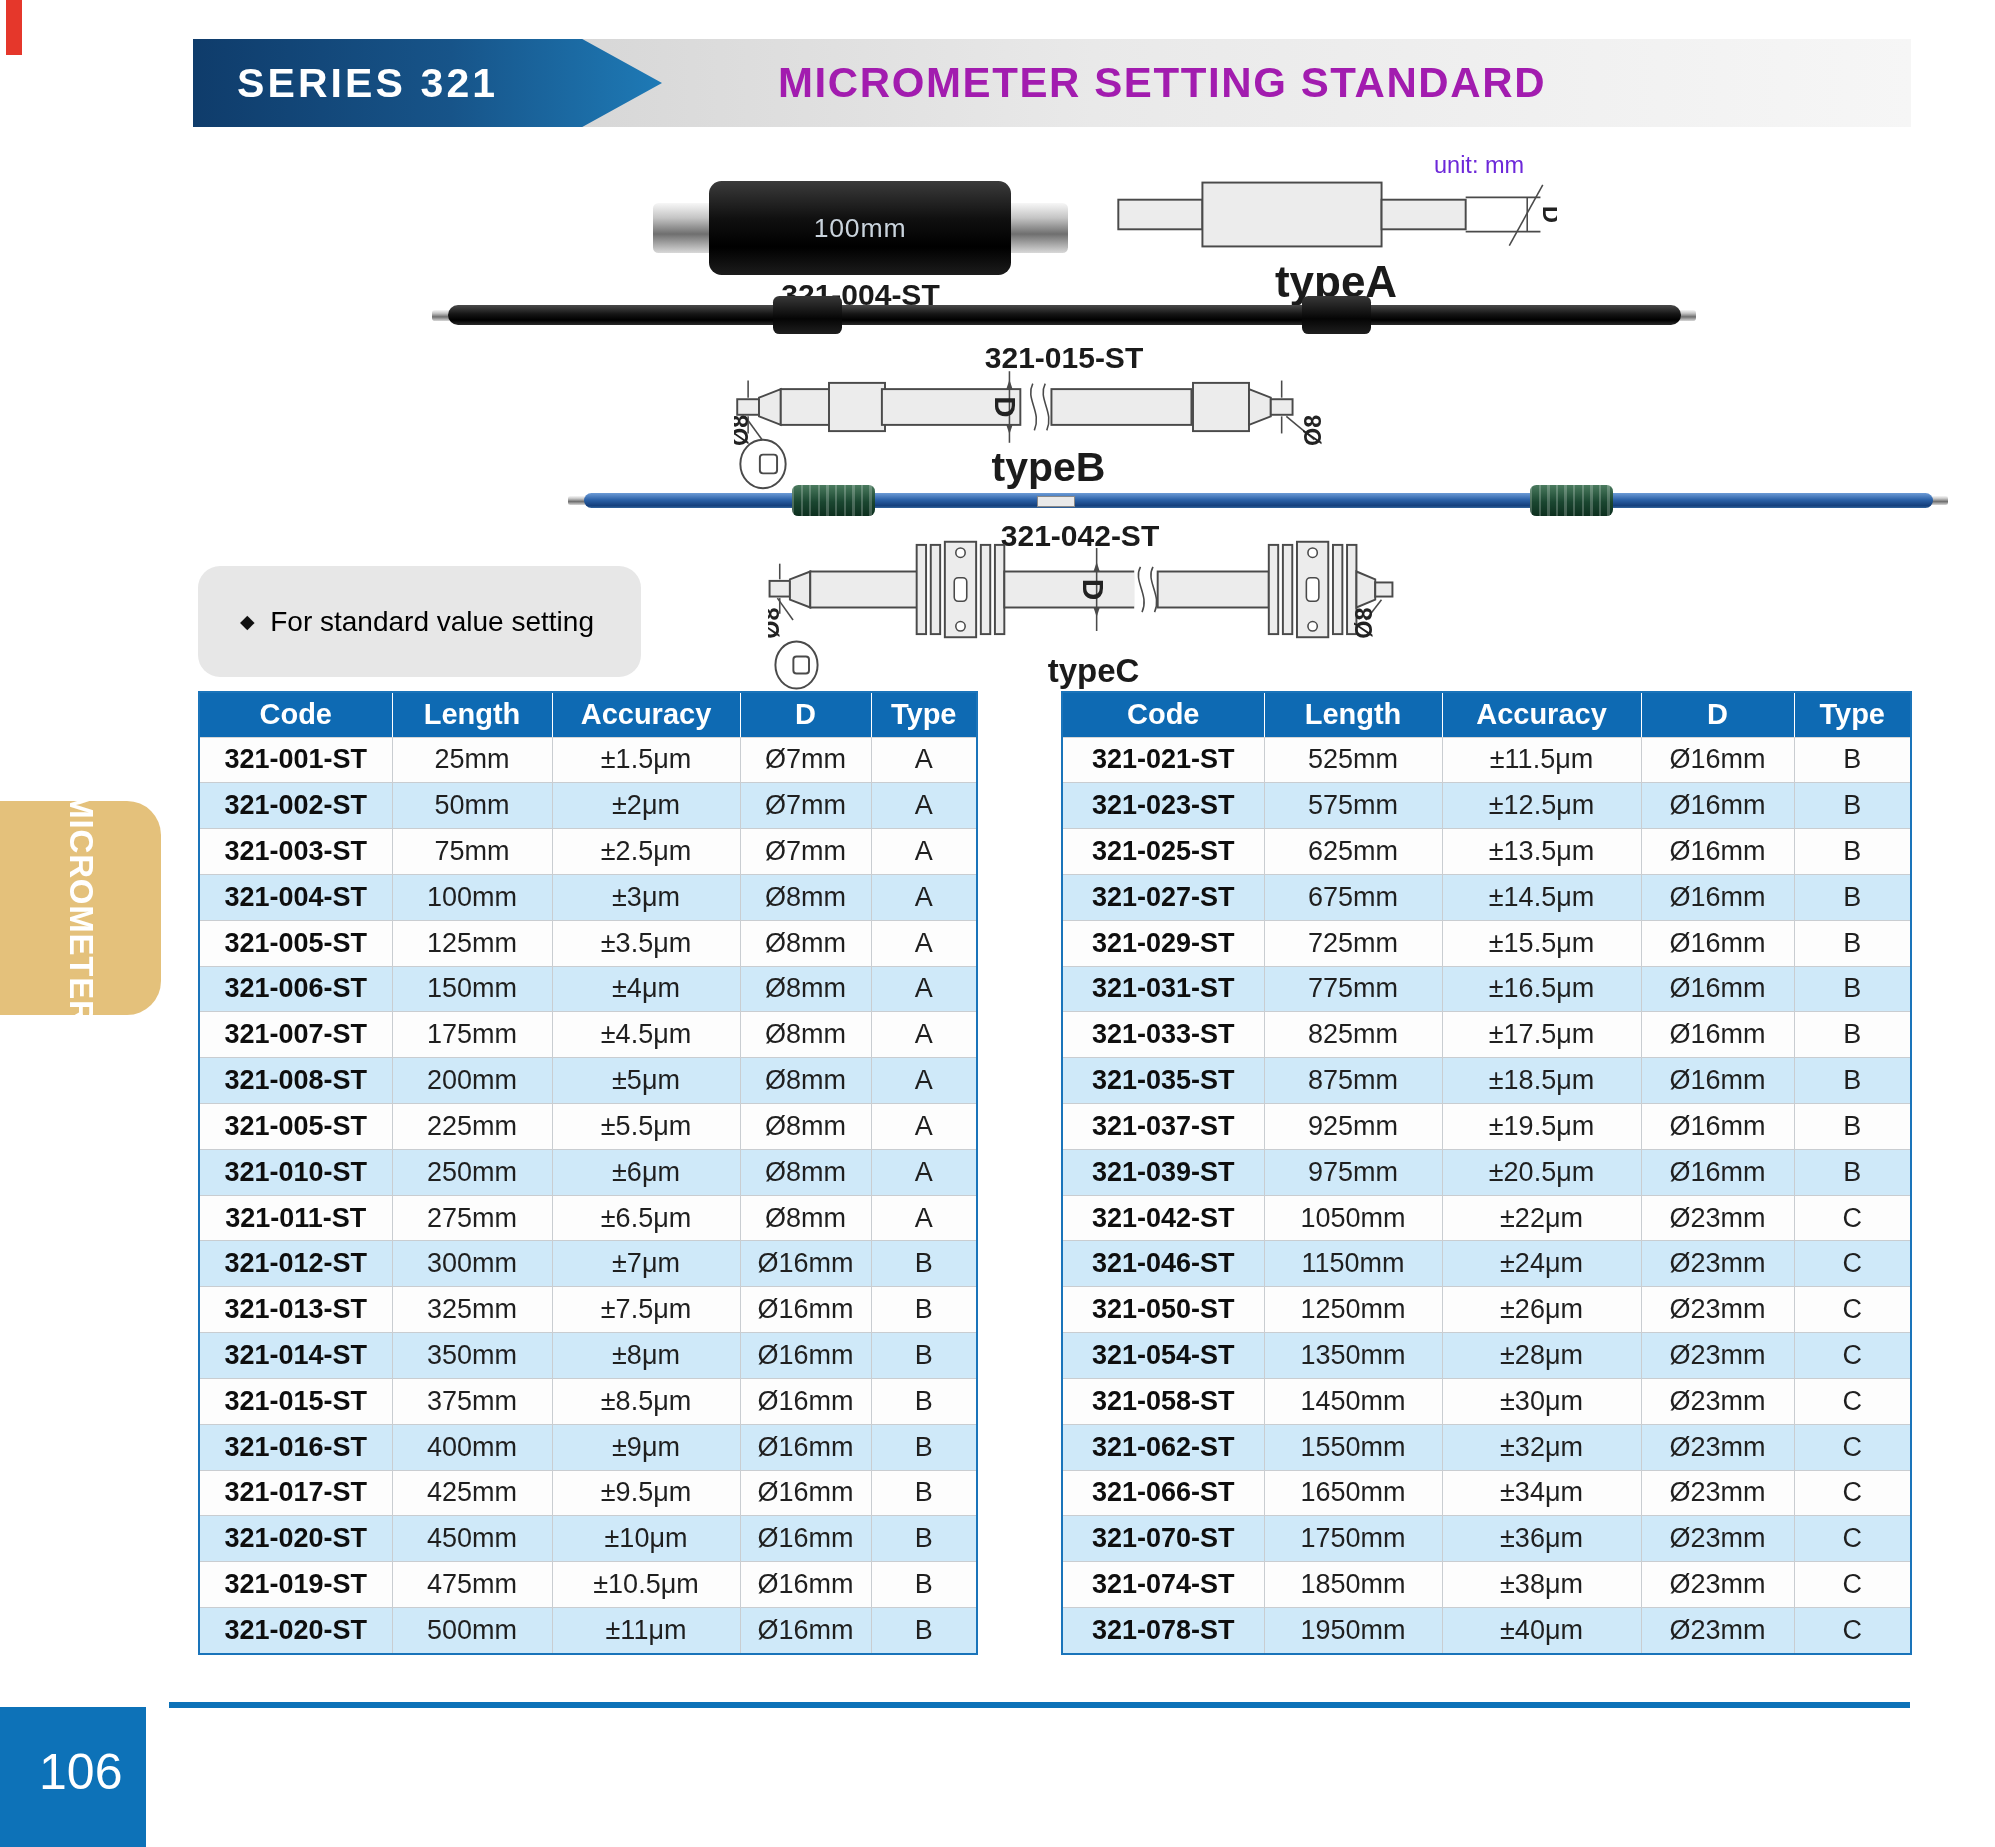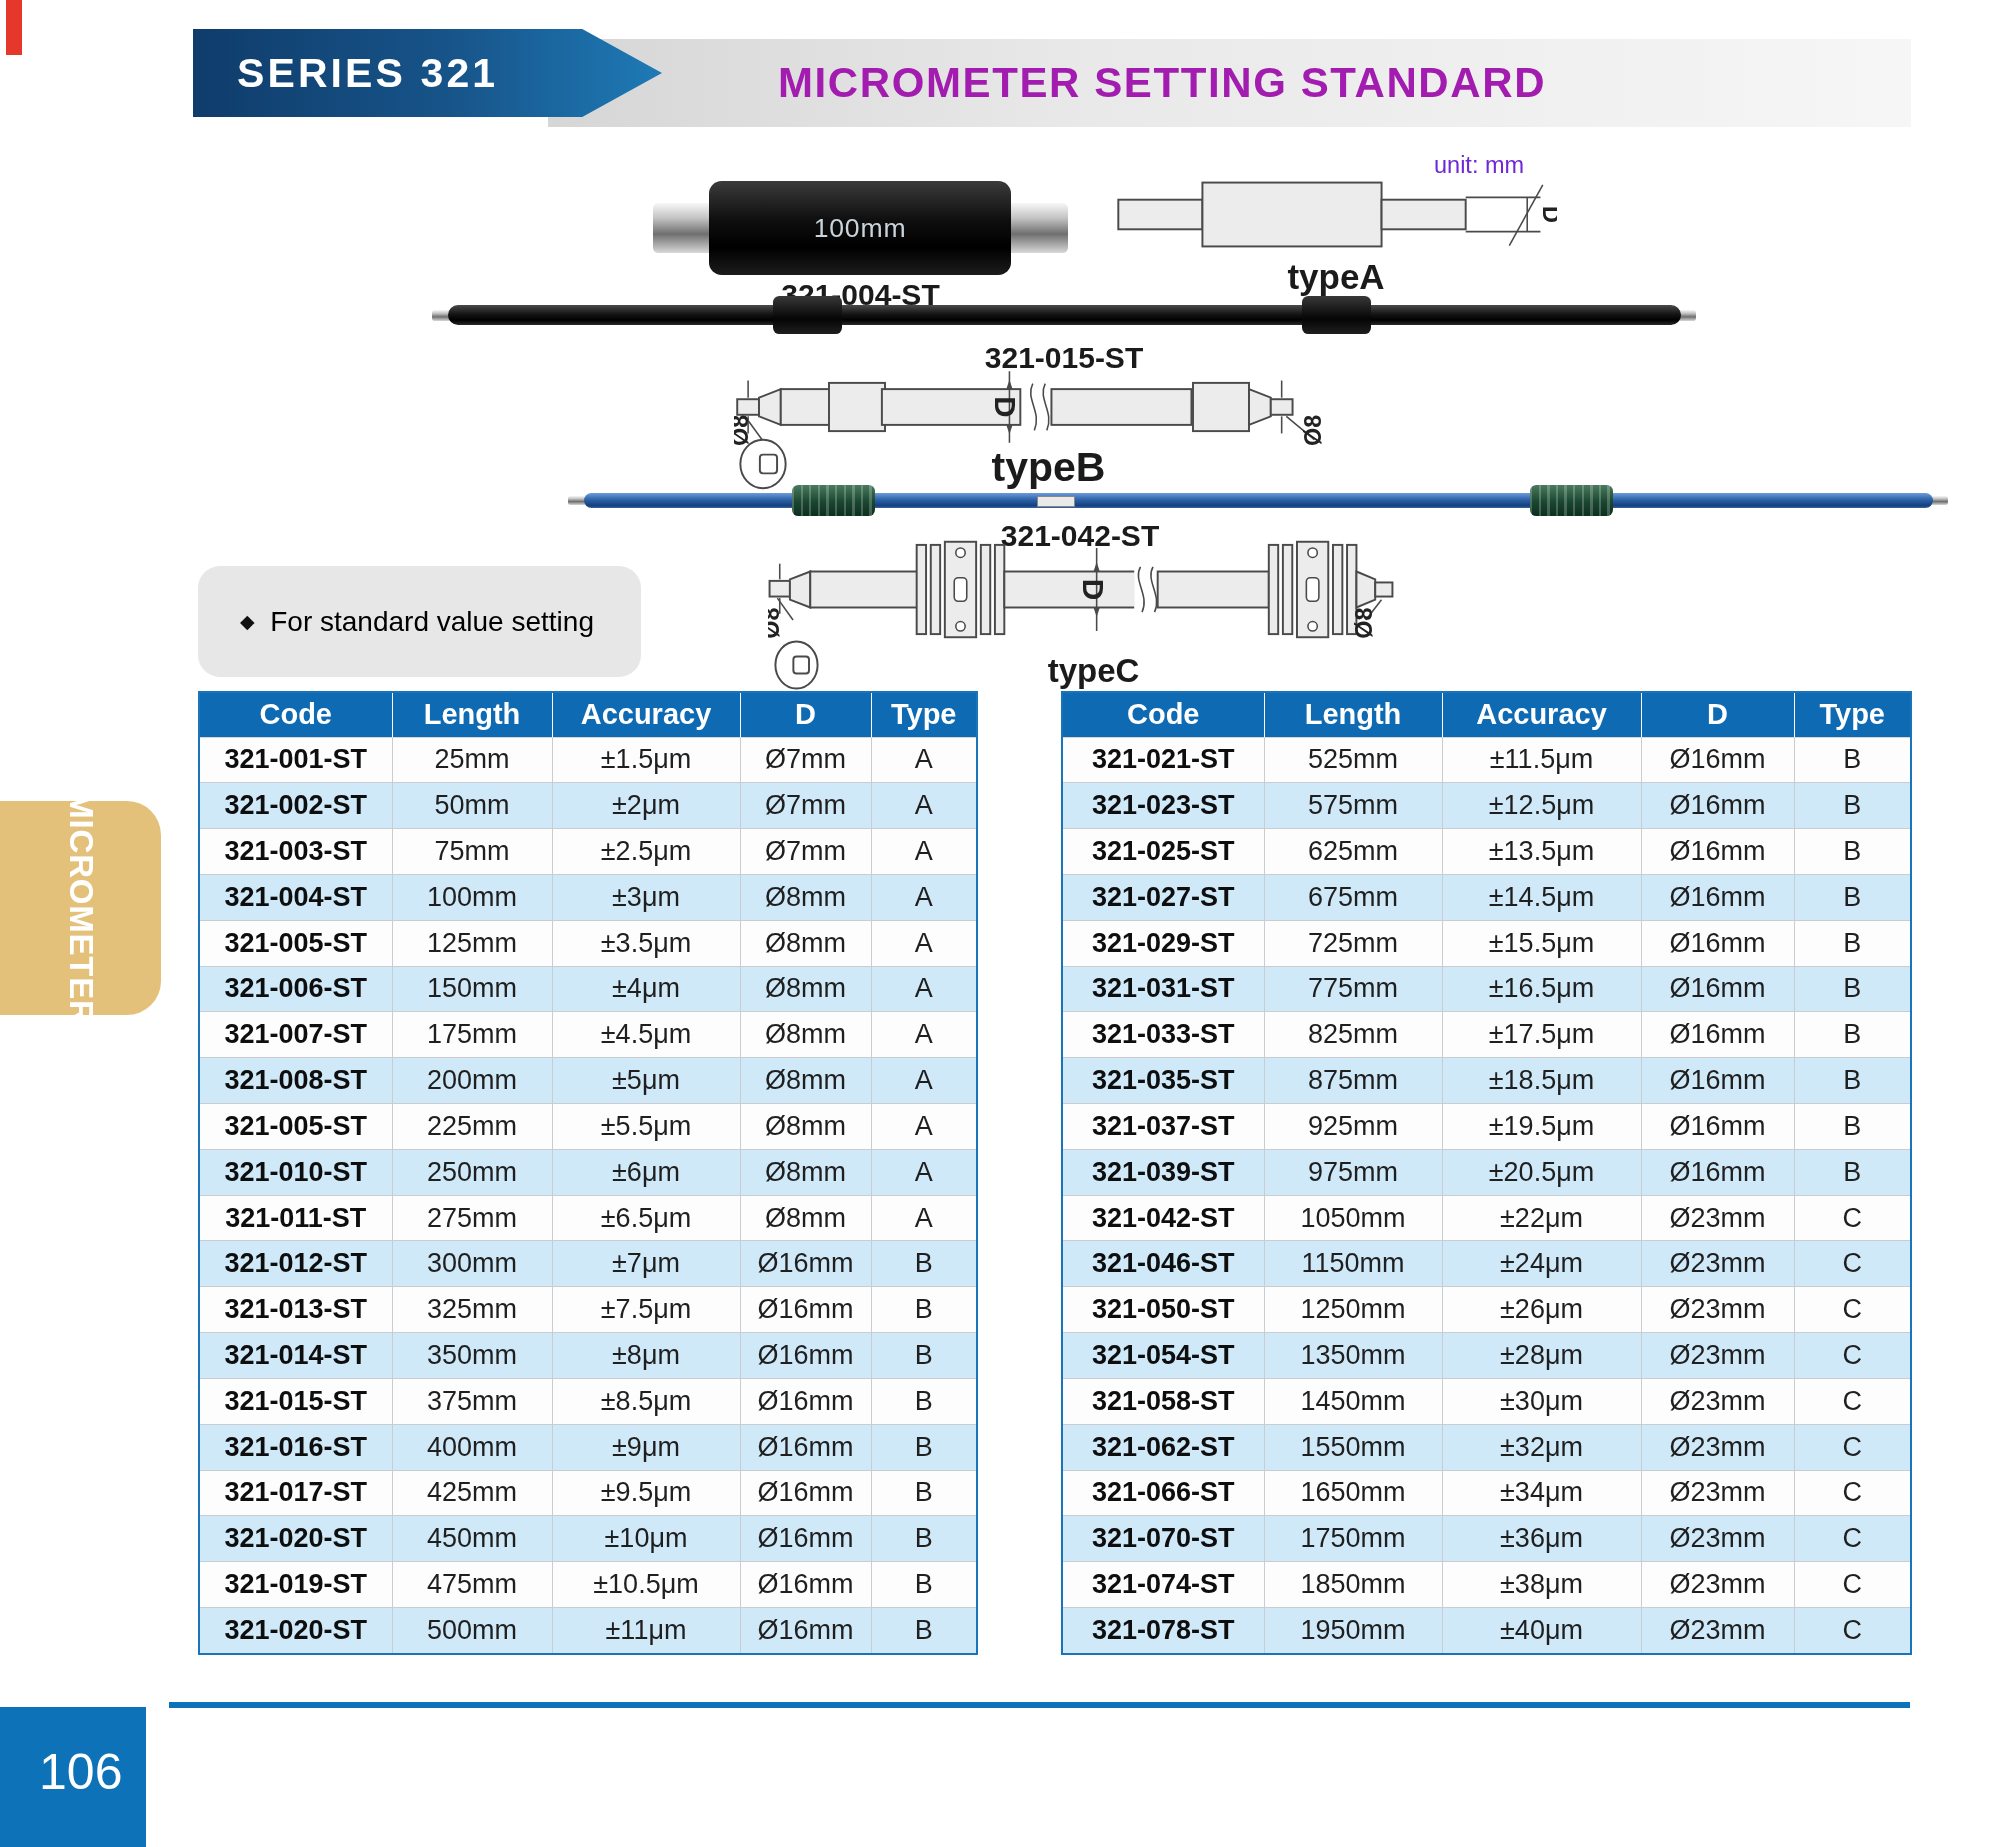--- a/index.html
+++ b/index.html
@@ -8,21 +8,21 @@
     font-family:"Liberation Sans", sans-serif; overflow:hidden;
   }
 
   
   .corner-red { position:absolute; left:6.3px; top:0; width:15.6px; height:55px; background:#e5372b; }
   .band {
     position:absolute; left:548px; top:39px; width:1363px; height:88px;
     background:linear-gradient(90deg,#d6d6d6 0%,#e9e9e9 40%,#f6f6f6 100%);
   }
   .pennant {
-    position:absolute; left:193px; top:29px; width:469px; height:88px;
+    position:absolute; left:193px; top:39px; width:469px; height:88px;
     background:linear-gradient(90deg,#0f3c6b 0%,#175489 55%,#1e7ab6 100%);
     clip-path:polygon(0 0,83% 0,100% 50%,83% 100%,0 100%);
     display:flex; align-items:center;
   }
   .series { color:#fff; font-weight:bold; font-size:41px; letter-spacing:3.1px; padding-left:44px; white-space:nowrap; }
   .title {
     position:absolute; left:778px; top:39px; height:88px; display:flex; align-items:center;
     font-size:42px; font-weight:bold; color:#a21caf; letter-spacing:1.6px; white-space:nowrap;
   }
   .unit { position:absolute; left:1434px; top:152px; font-size:23.5px; color:#6d28d9; }
@@ -32,21 +32,21 @@
   .p1 { position:absolute; left:653px; top:181px; width:415px; height:94px; }
   .p1 .rod { position:absolute; left:0; top:22px; width:415px; height:50px; border-radius:5.5px; }
   .p1 .body {
     position:absolute; left:56px; top:0; width:302px; height:94px; border-radius:12.5px;
     background:linear-gradient(180deg,#3b3b3b 0%,#101010 40%,#000 70%,#1c1c1c 100%);
     display:flex; align-items:center; justify-content:center;
     color:#c9d3dc; font-size:26.6px; letter-spacing:0.8px;
   }
   .fig-label { position:absolute; text-align:center; font-weight:bold; font-size:30px; color:#1b1b1b; white-space:nowrap; }
   .lab-p1 { left:653px; width:415px; top:278px; }
-  .lab-ta { left:1115px; width:442px; top:257px; font-size:35px; }
+  .lab-ta { left:1115px; width:442px; top:257px; font-size:44px; }
   .lab-p2 { left:432px; width:1264px; top:341px; }
   .lab-tb { left:931px; width:235px; top:444px; font-size:41px; }
   .lab-p3 { left:959px; width:242px; top:519px; }
   .lab-tc { left:976px; width:235px; top:652px; font-size:33px; }
 
   .p2 { position:absolute; left:432px; top:294px; width:1264px; height:41px; }
   .p2 .rod { position:absolute; left:15.6px; top:11px; width:1233px; height:20.3px; border-radius:10.2px;
     background:linear-gradient(180deg,#4a4a4a 0%,#151515 45%,#000 75%,#2a2a2a 100%); }
   .p2 .collar { position:absolute; top:1.6px; width:69px; height:38px; border-radius:6.3px;
     background:linear-gradient(180deg,#383838,#050505 60%,#1f1f1f); }

